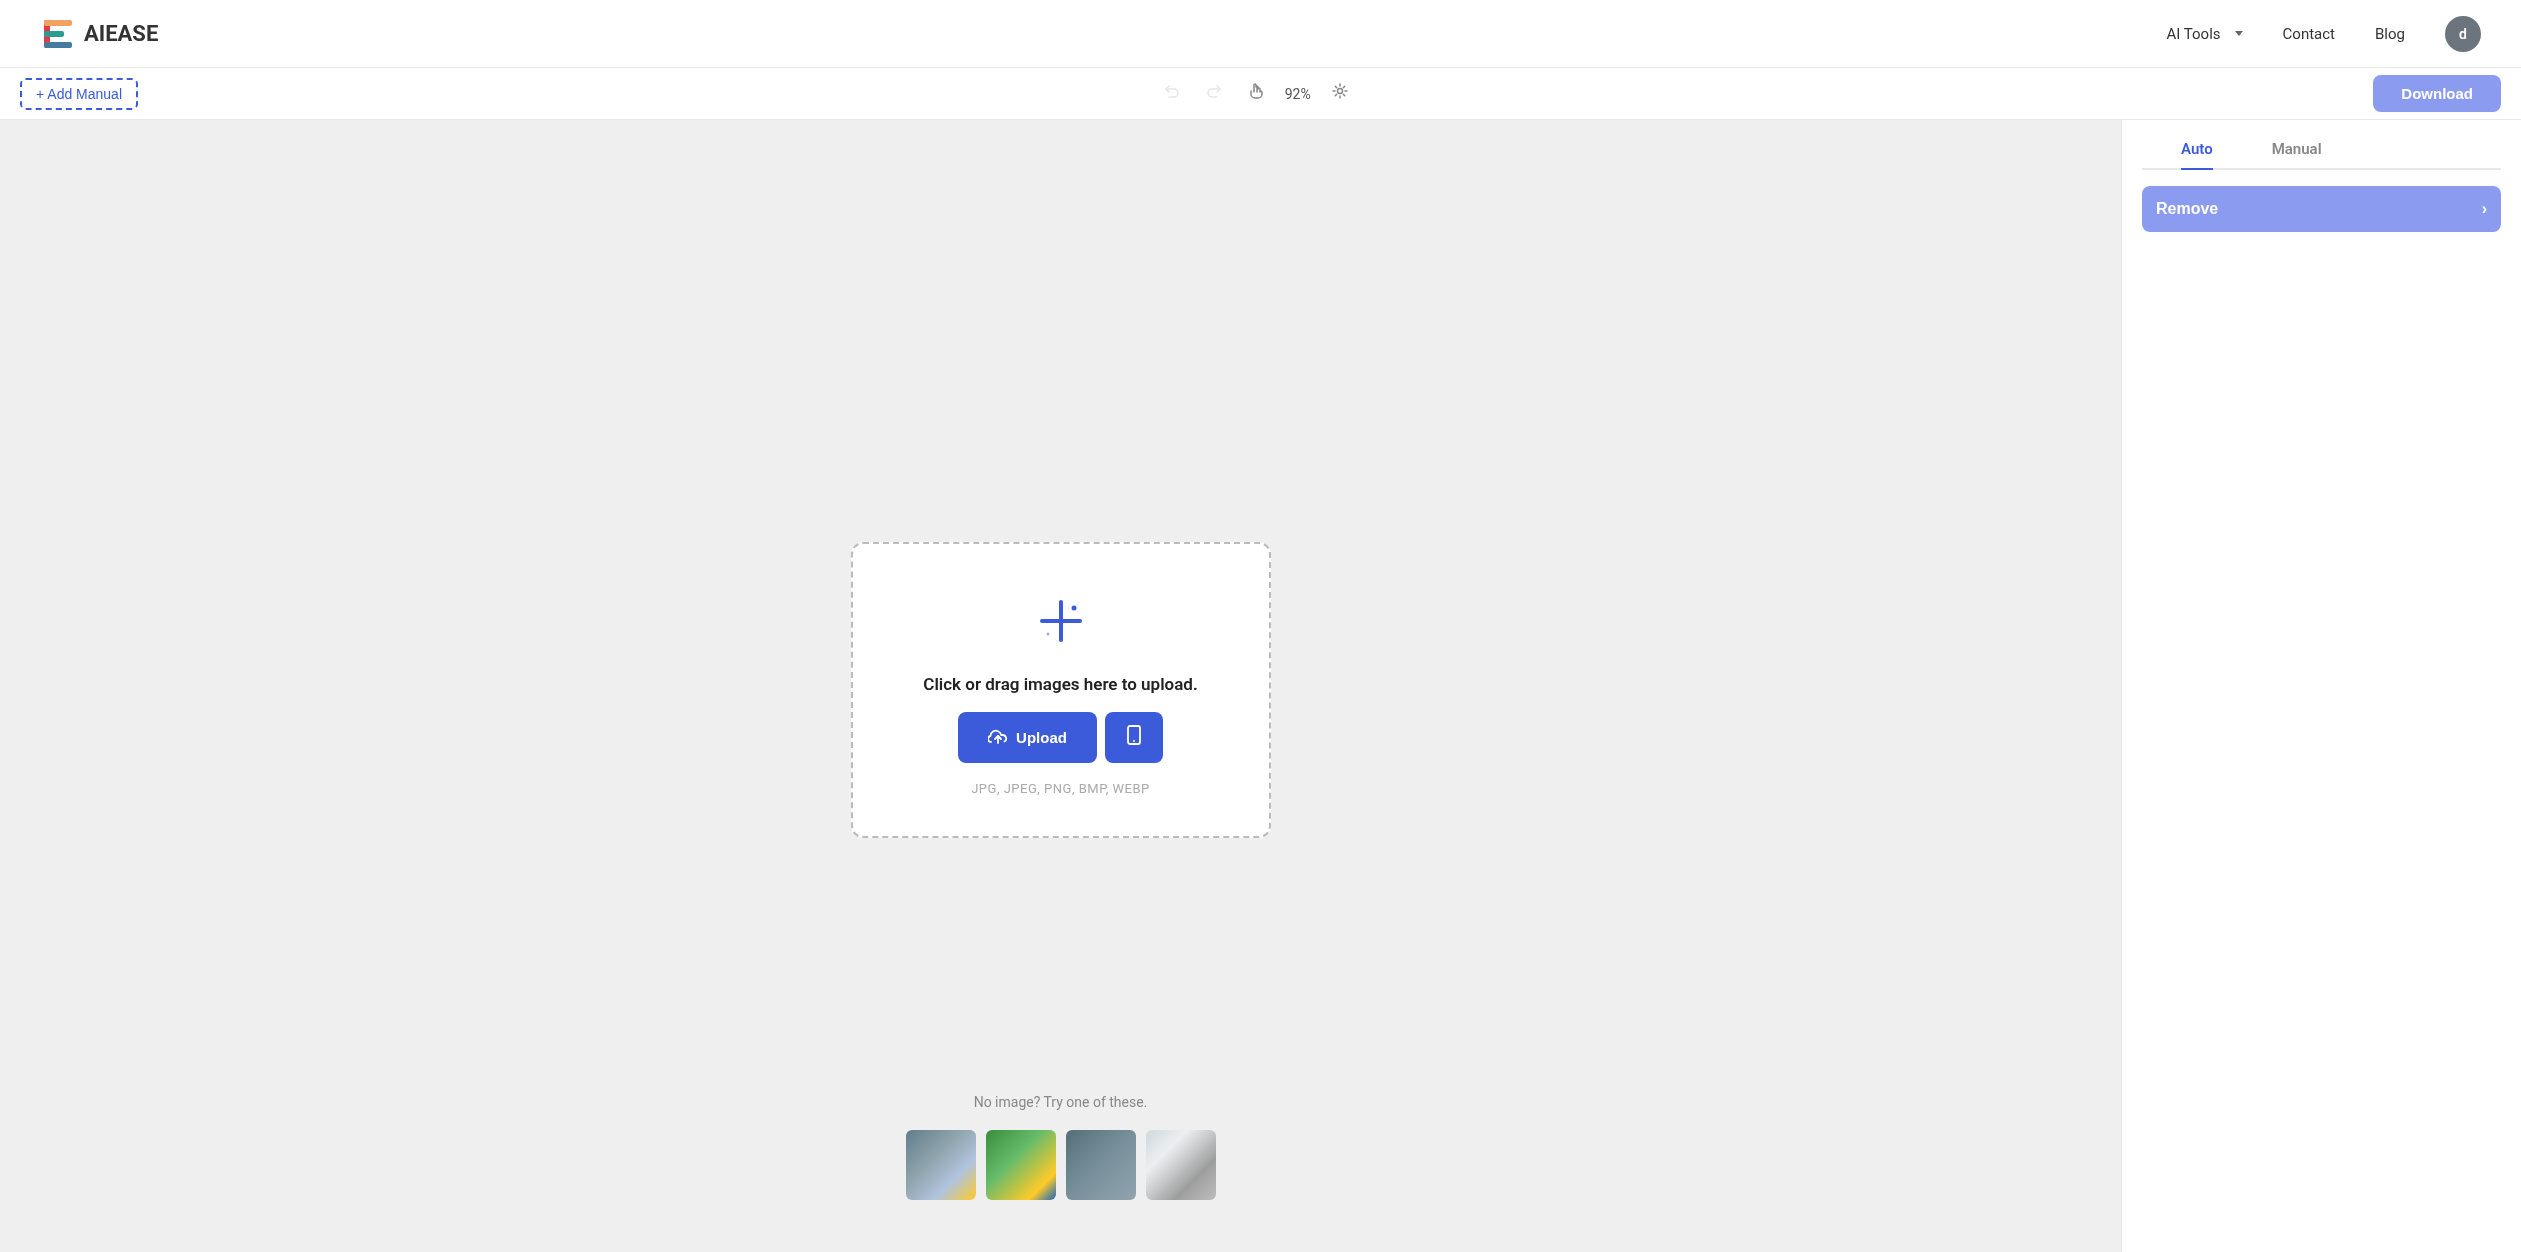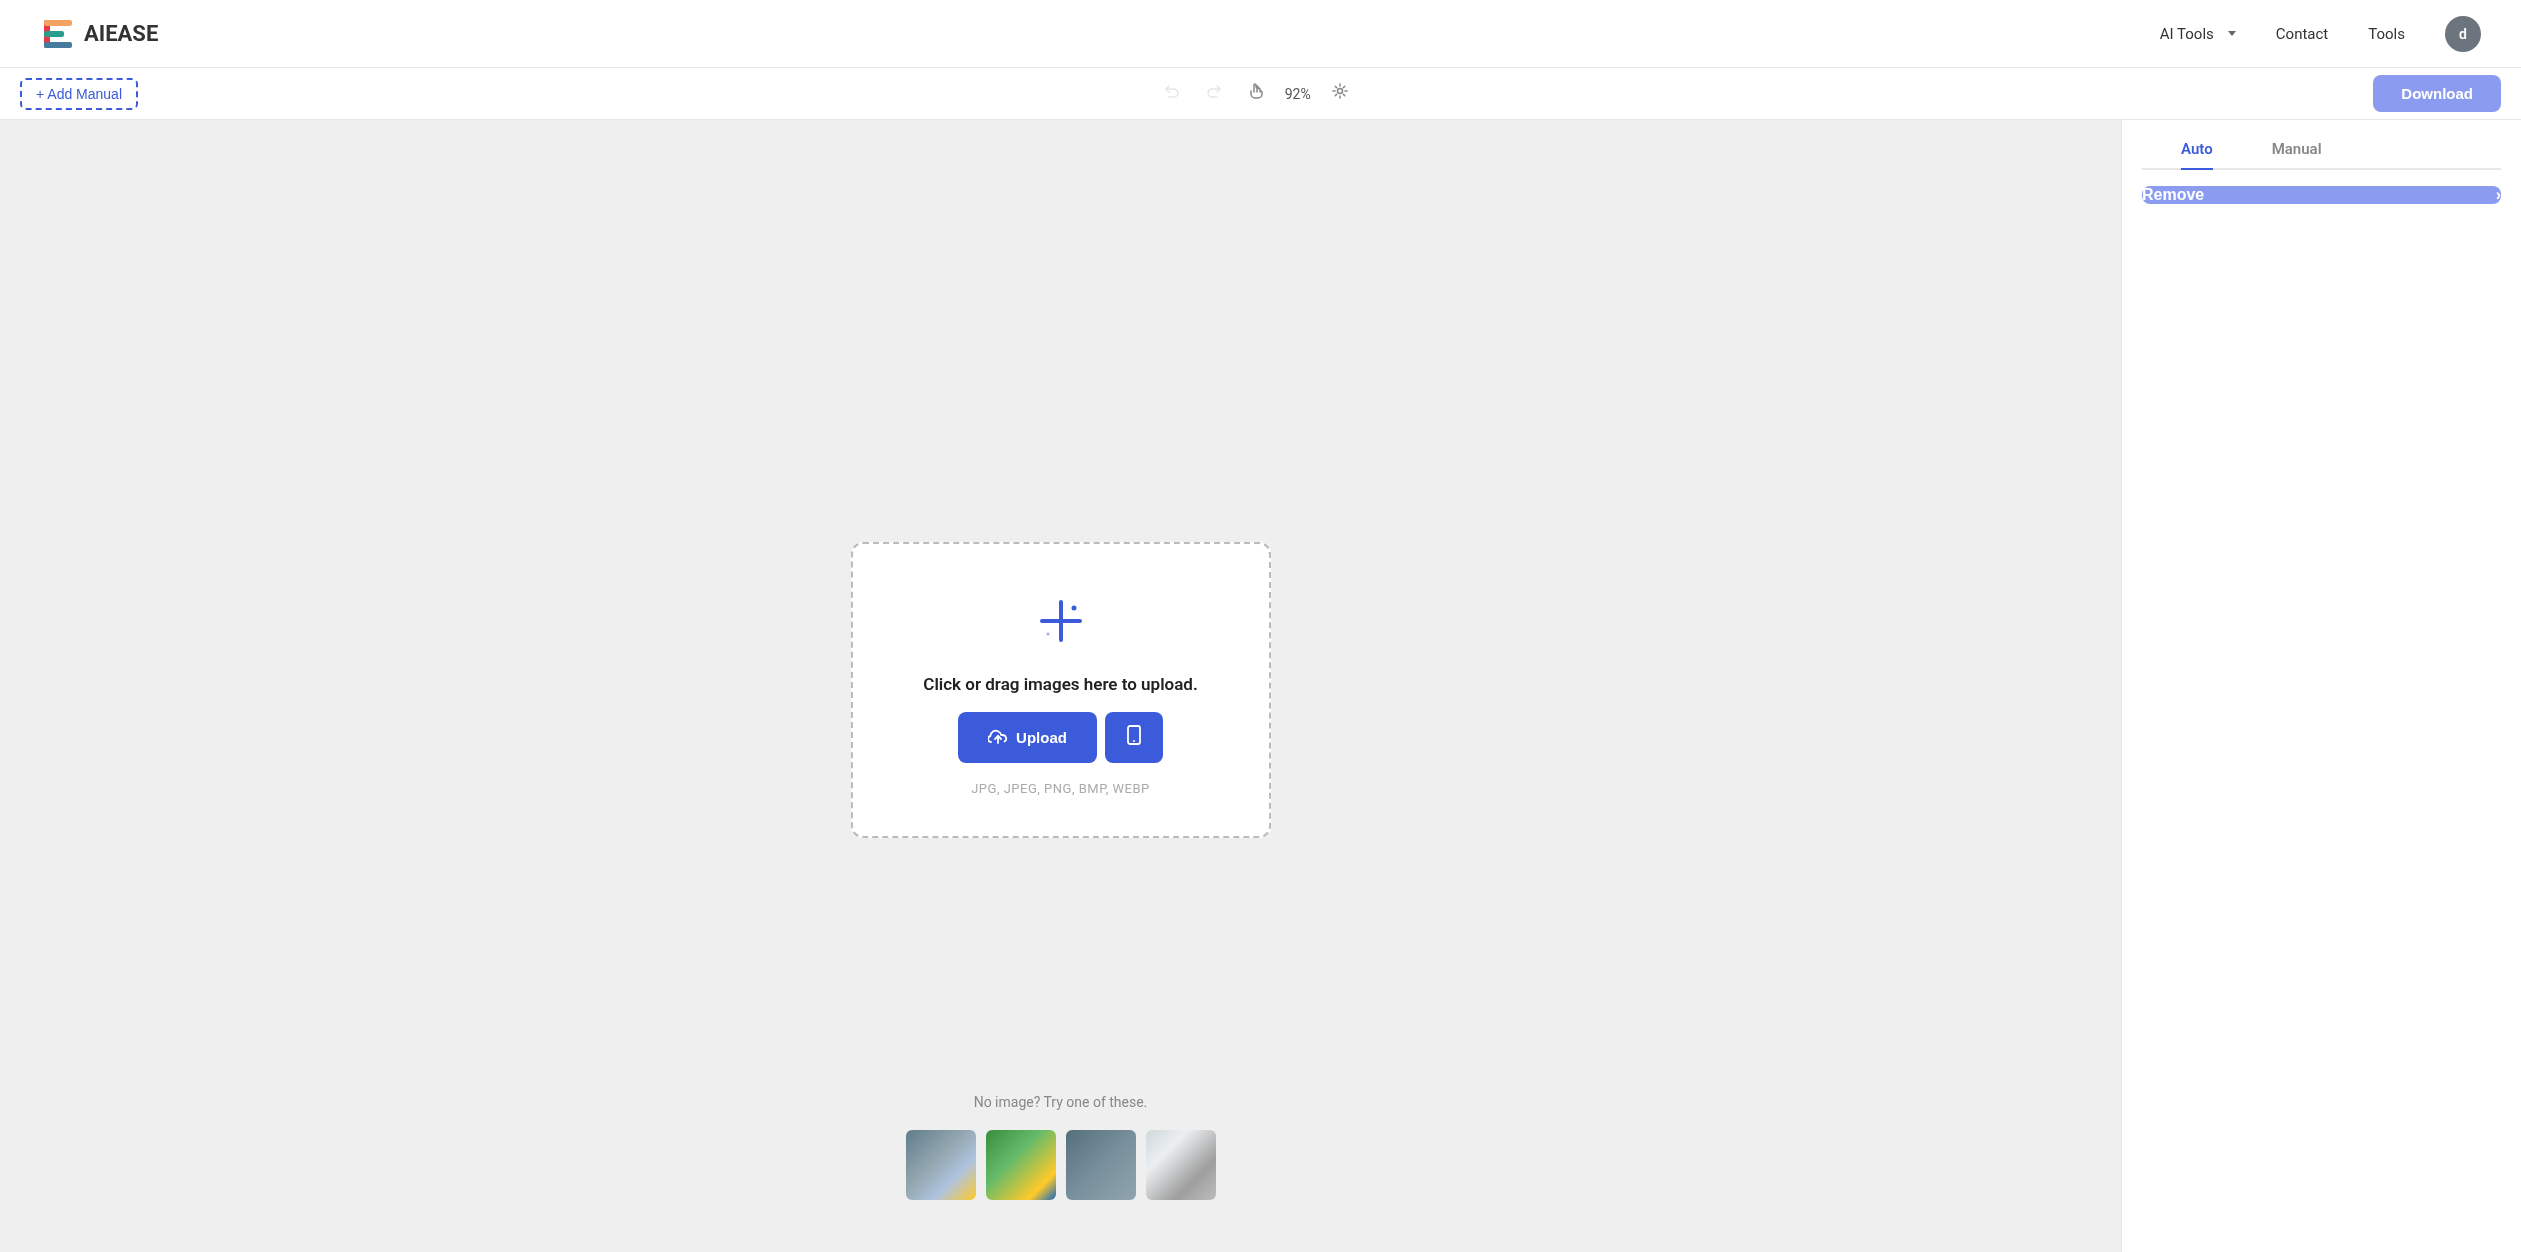--- a/index.html
+++ b/index.html
@@ -260,20 +260,21 @@
       margin-left: 39px;
     }
     .sidebar-tab.active {
       color: #3b5bdb;
       border-bottom: 2px solid #3b5bdb;
     }
     .remove-btn {
       background: #8b9cf0;
       color: #fff;
       border: none;
+      padding: 14px;
       border-radius: 8px;
       font-size: 16px;
       font-weight: 600;
       cursor: pointer;
       width: 100%;
       display: flex;
       align-items: center;
       justify-content: space-between;
     }
   </style>
@@ -294,21 +295,21 @@
 
   <nav class="header-nav">
     <div class="nav-item">
       <span>AI Tools</span>
       <span class="chevron-down"></span>
     </div>
     <div class="nav-item">
       <span>Contact</span>
     </div>
     <div class="nav-item">
-      <span>Tools</span>
+      <span>Blog</span>
     </div>
     <div class="avatar">
       <span>d</span>
     </div>
   </nav>
 </header>
 
 <div class="toolbar">
   <button class="add-images-btn">
     <span>+ Add Manual</span>

